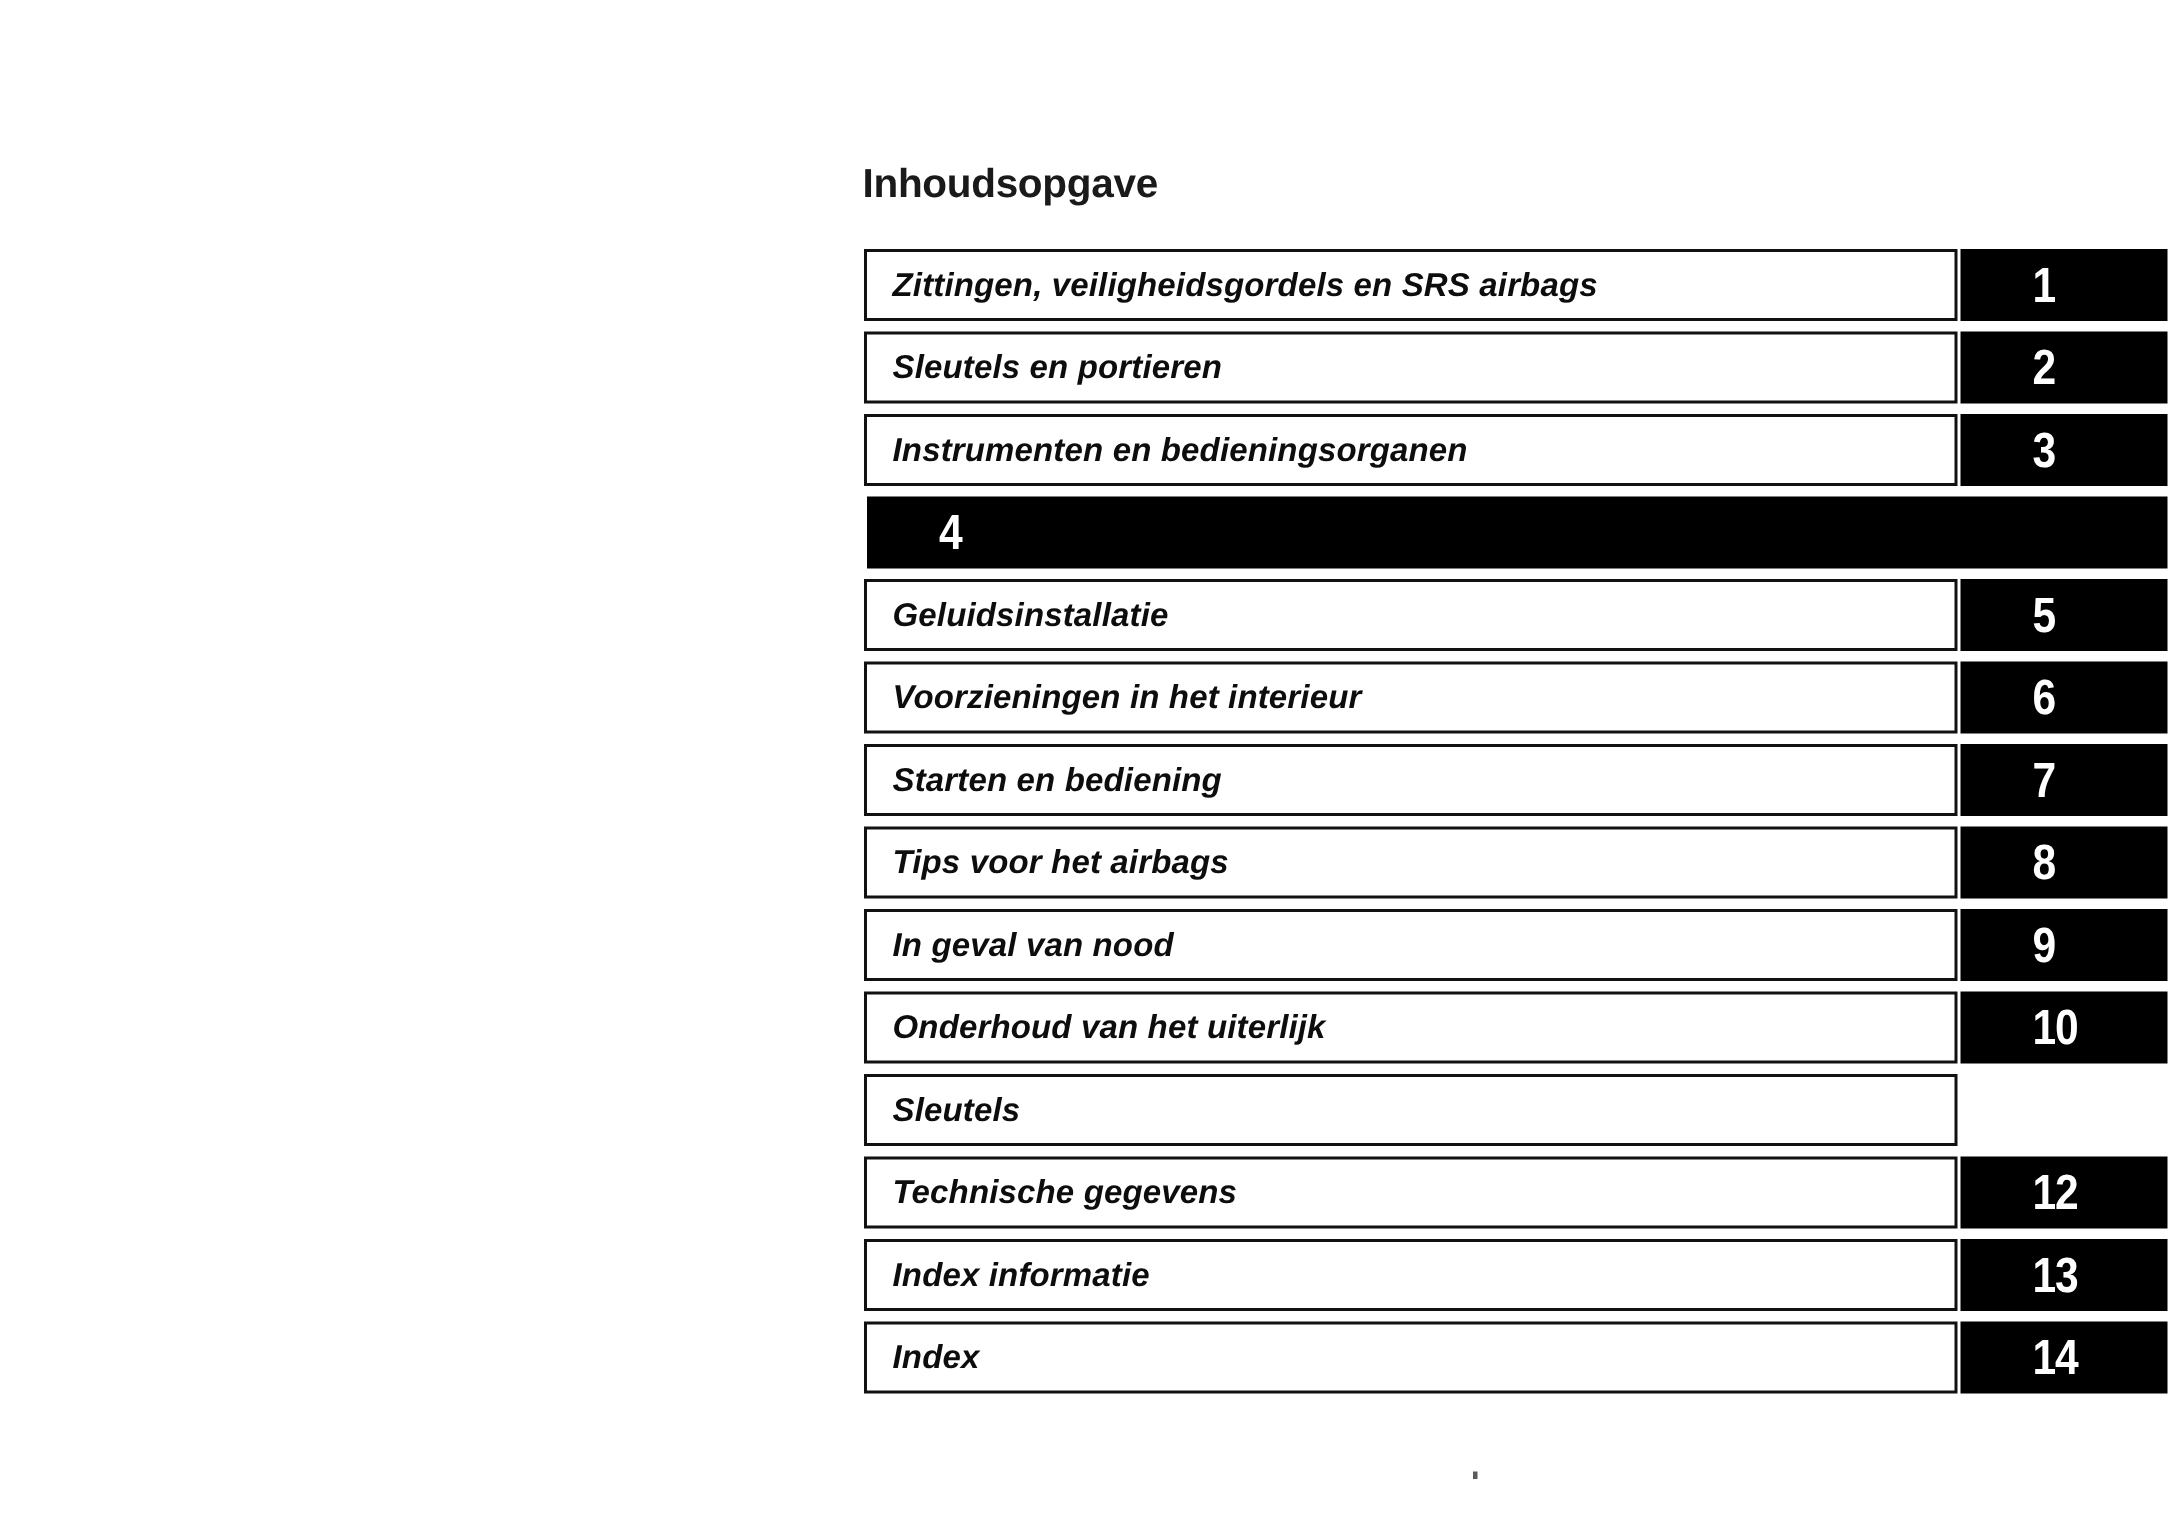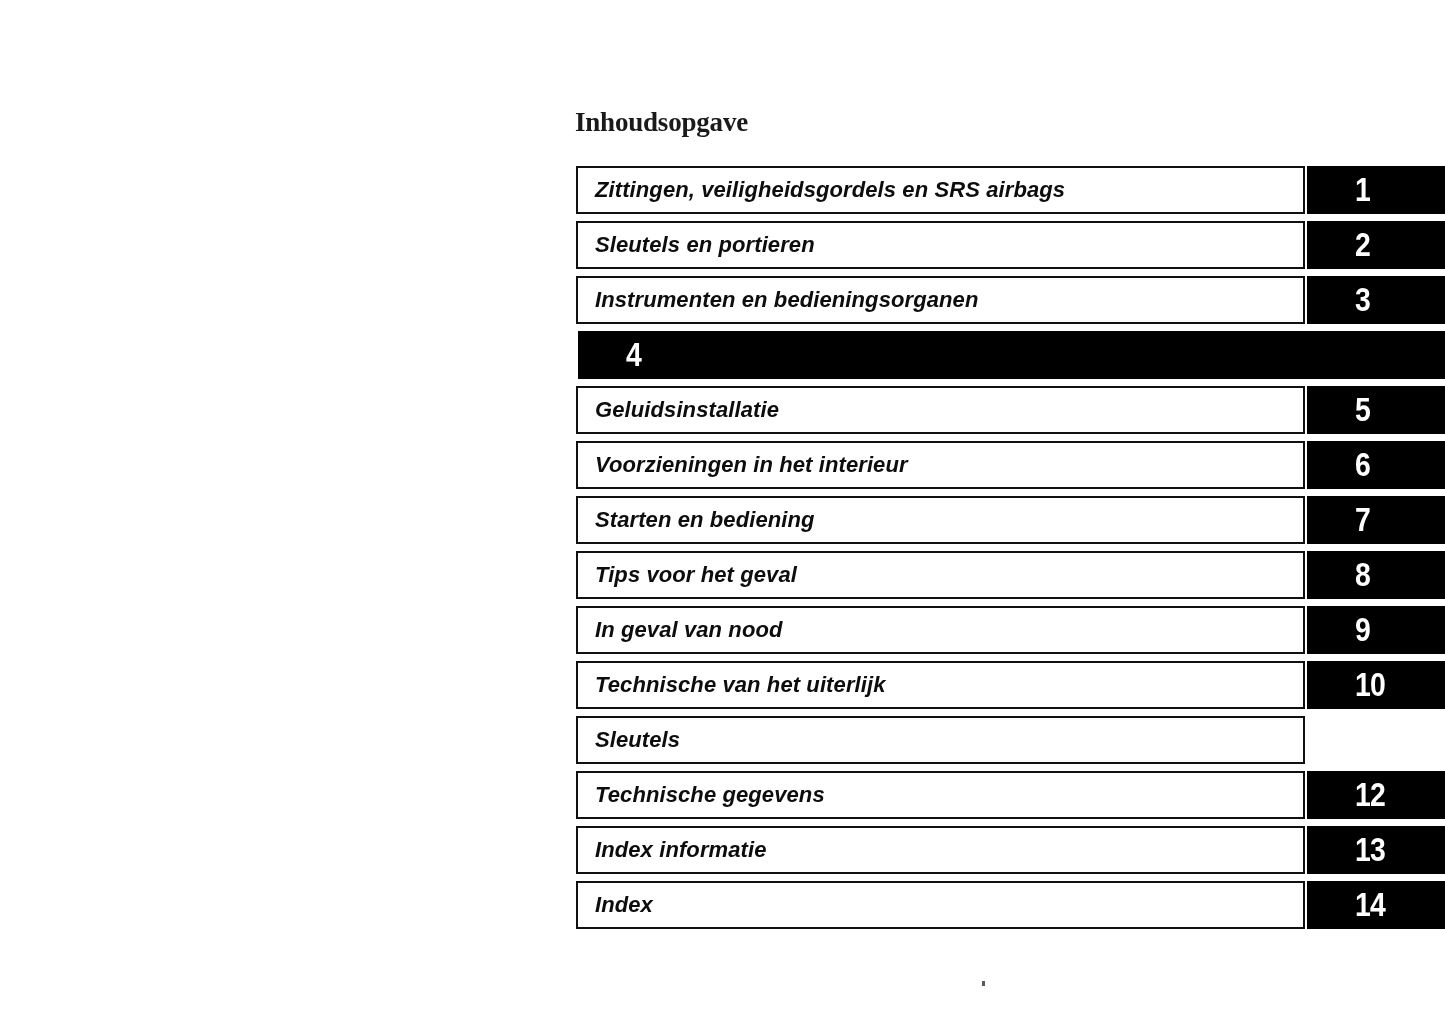--- a/index.html
+++ b/index.html
@@ -22,21 +22,21 @@
     position: absolute;
     inset: 0;
     background: #ffffff;
   }
 
   
   .page-title {
     position: absolute;
     left: 575px;
     top: 89px;
-    font-family: Liberation Serif, serif;
+    font-family: Liberation Sans, sans-serif;
     font-weight: bold;
     font-style: normal;
     font-size: 27px;
     line-height: 30px;
     letter-spacing: -0.2px;
     color: #1a1a1a;
     white-space: nowrap;
   }
 
   
@@ -176,37 +176,37 @@
       <div class="toc-row">
         <div class="toc-label-box">
           <span class="toc-label">Starten en bediening</span>
         </div>
         <div class="toc-number-tab">
           <span class="toc-number">7</span>
         </div>
       </div>
       <div class="toc-row">
         <div class="toc-label-box">
-          <span class="toc-label">Tips voor het geval</span>
+          <span class="toc-label">Tips voor het airbags</span>
         </div>
         <div class="toc-number-tab">
           <span class="toc-number">8</span>
         </div>
       </div>
       <div class="toc-row">
         <div class="toc-label-box">
           <span class="toc-label">In geval van nood</span>
         </div>
         <div class="toc-number-tab">
           <span class="toc-number">9</span>
         </div>
       </div>
       <div class="toc-row">
         <div class="toc-label-box">
-          <span class="toc-label">Technische van het uiterlijk</span>
+          <span class="toc-label">Onderhoud van het uiterlijk</span>
         </div>
         <div class="toc-number-tab">
           <span class="toc-number">10</span>
         </div>
       </div>
       <div class="toc-row">
         <div class="toc-label-box">
           <span class="toc-label">Sleutels</span>
         </div>
       </div>

